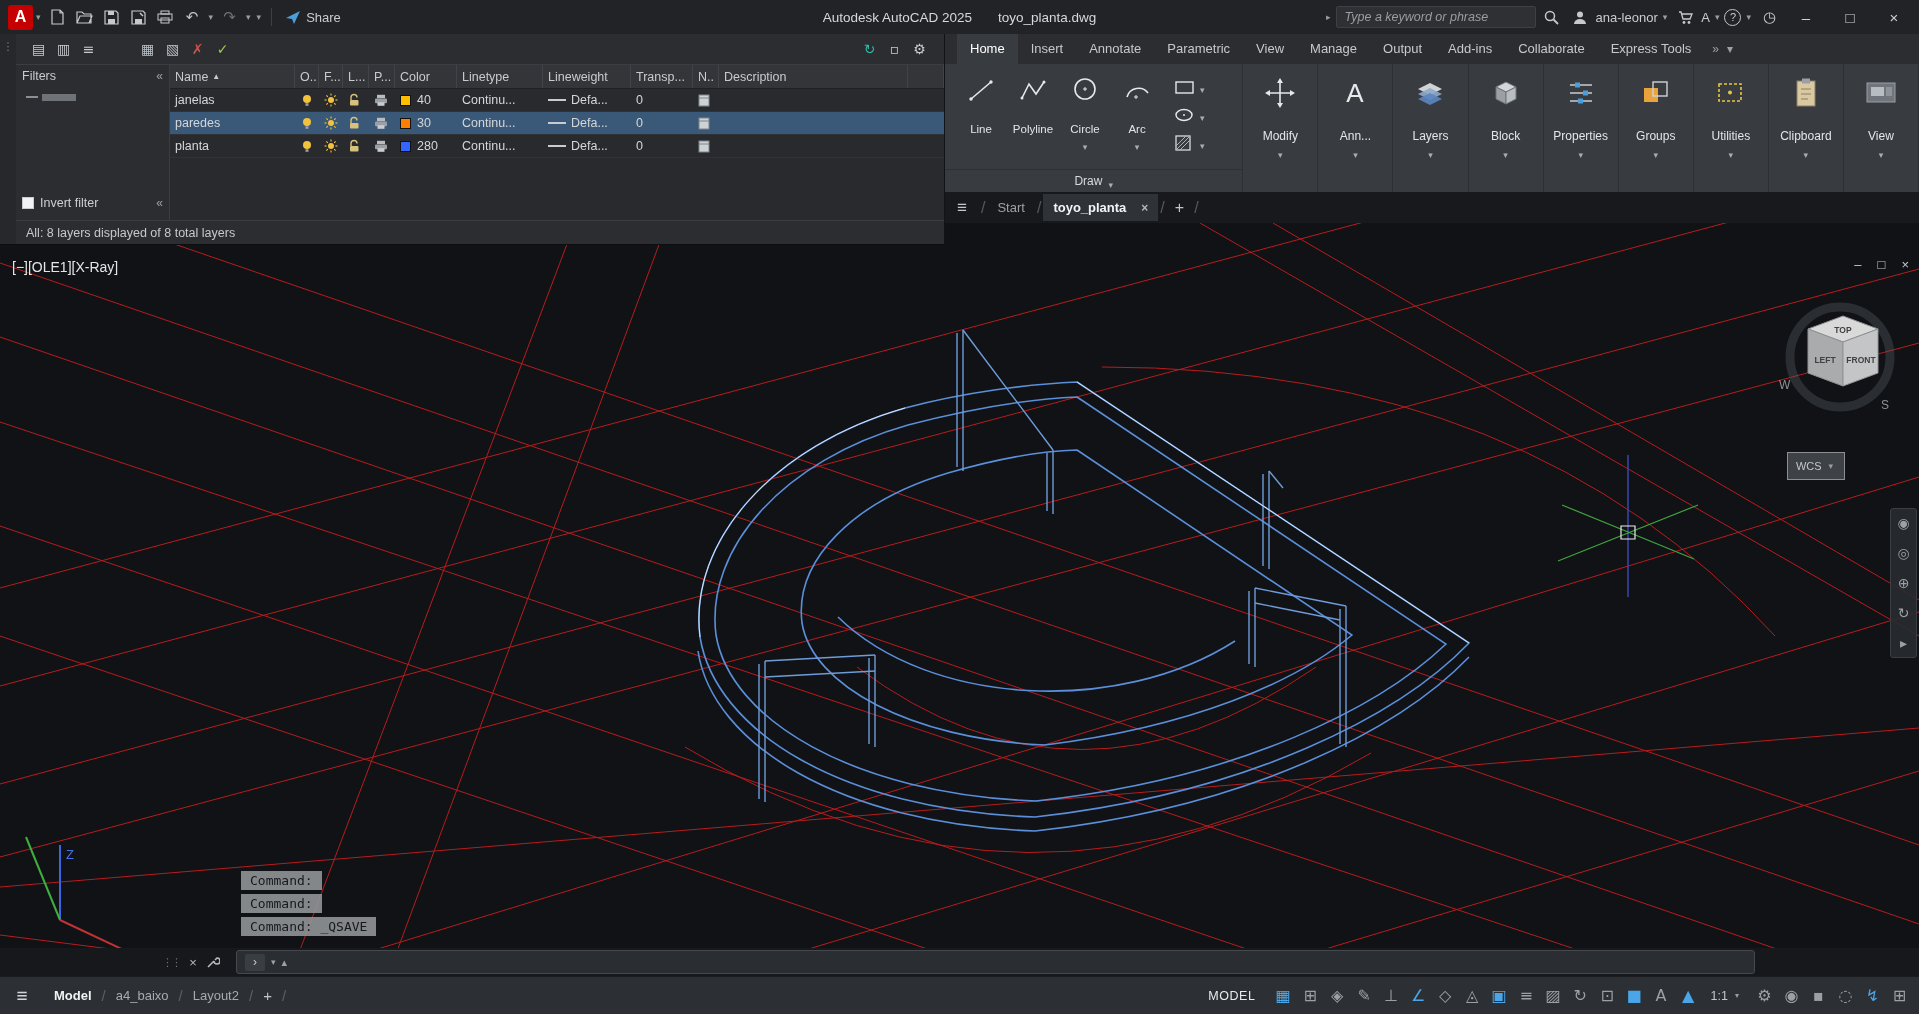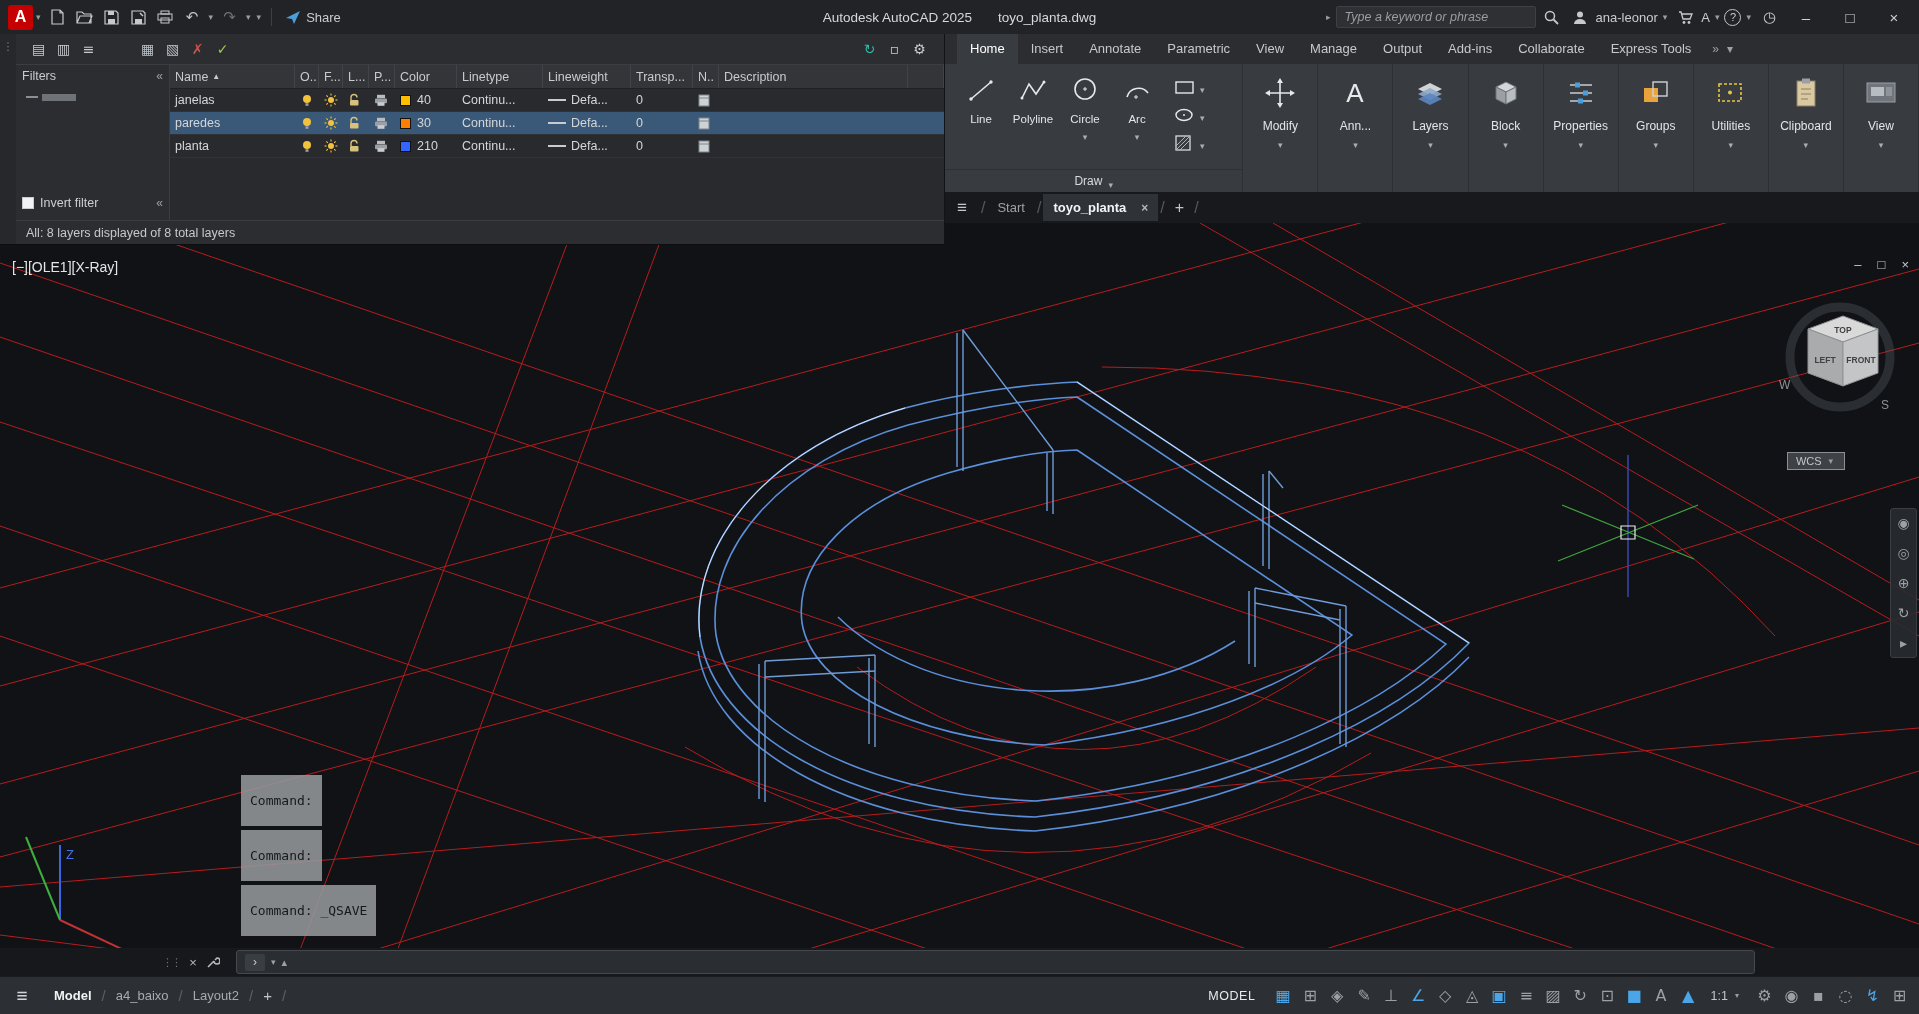--- a/index.html
+++ b/index.html
@@ -24,21 +24,21 @@
 
 #ribbon{position:absolute;left:945px;top:34px;right:0;height:158px;background:#383b40;z-index:30}
 #ribbon-tabs{height:30px;background:#2b2d31;display:flex;align-items:stretch;padding-left:12px;color:#c6c9cc;font-size:13px}
 #rtab-list{display:flex}
 .rtab{padding:7px 13px 0 13px}
 .rtab.active{background:#383b40;color:#fff}
 .rtab-extra{display:flex;align-items:center;color:#9da1a5;padding:0 8px;font-size:12px;gap:8px}
 #ribbon-body{display:flex;height:128px;color:#d2d5d8}
 .rpanel{width:76px;display:flex;flex-direction:column;align-items:center;border-right:1px solid #2e3034;padding-top:6px}
 .rpanel .big-icon{height:46px;display:flex;align-items:center;justify-content:center}
-.plabel{font-size:12px;color:#e3e5e7;margin-top:3px;white-space:nowrap}
+.plabel{font-size:12px;color:#e3e5e7;margin-top:13px;white-space:nowrap}
 .pcaret{font-size:9px;color:#aaadb0;margin-top:7px}
 #draw-panel{width:302px;display:flex;flex-direction:column;border-right:1px solid #2e3034}
 .draw-tools{display:flex;padding:6px 6px 0 10px}
 .dtool{width:52px;display:flex;flex-direction:column;align-items:center}
 .dtool .big-icon{height:40px;display:flex;align-items:center;justify-content:center}
 .dtool .plabel{font-size:11.5px}
 .small-col{display:flex;flex-direction:column;gap:3px;margin-left:8px;padding-top:4px}
 .stool{display:flex;align-items:center;gap:4px;height:25px;padding:0 3px}
 .draw-strip{margin-top:auto;height:23px;display:flex;align-items:center;justify-content:center;gap:6px;font-size:12px;color:#d8dadc;border-top:1px solid #2e3034}
 
@@ -52,24 +52,24 @@
 .ft-plus{color:#c3c6c9;font-size:16px;padding:0 8px}
 
 
 #viewport{position:absolute;left:0;top:223px;width:1919px;height:725px;background:#101216;overflow:hidden;z-index:10}
 #dwg{position:absolute;left:0;top:0}
 #vp-label{position:absolute;left:12px;top:36px;color:#e5e5e5;font-size:14px;z-index:12}
 #vp-winbtns{position:absolute;right:10px;top:34px;display:flex;gap:16px;color:#c6c9cb;font-size:13px;z-index:12}
 #viewcube{position:absolute;left:1765px;top:66px;width:150px;height:190px;z-index:12}
 .vc-letter{fill:#8d9194;font-size:12px}
 .vc-face{fill:#3f4144;font-size:8.5px;font-weight:bold}
-#wcs-chip{position:absolute;left:22px;top:163px;width:58px;height:18px;background:rgba(70,74,78,.85);border:1px solid #8b8f93;color:#c4c7ca;font-size:11px;display:flex;align-items:center;justify-content:center;gap:4px}
+#wcs-chip{position:absolute;left:22px;top:163px;width:58px;height:28px;background:rgba(70,74,78,.85);border:1px solid #8b8f93;color:#c4c7ca;font-size:11px;display:flex;align-items:center;justify-content:center;gap:4px}
 #navbar{position:absolute;right:2px;top:285px;width:27px;background:rgba(40,43,47,.9);border:1px solid #3a3d41;border-radius:3px;display:flex;flex-direction:column;align-items:center;padding:6px 0;gap:14px;color:#9da1a5;font-size:14px;z-index:12}
 #cmd-history{position:absolute;left:241px;bottom:12px;display:flex;flex-direction:column;gap:4px;align-items:flex-start;z-index:12}
-.cmd-chip{background:rgba(148,151,155,.88);color:#17191b;font-family:"DejaVu Sans Mono",monospace;font-size:13px;padding:18px 9px;white-space:pre}
+.cmd-chip{background:rgba(148,151,155,.88);color:#17191b;font-family:"DejaVu Sans Mono",monospace;font-size:13px;padding:2px 9px;white-space:pre}
 
 
 #cmdrow{position:absolute;left:0;top:948px;width:1919px;height:28px;background:#16181c;display:flex;align-items:center;z-index:20}
 #cmd-dots{margin-left:162px;color:#6f7377;font-size:11px;letter-spacing:-2px}
 .cmd-side{width:26px;text-align:center;color:#b6b9bc;font-size:13px}
 #cmdbar{flex:1;height:24px;margin-right:164px;margin-left:4px;background:#2a2d31;border:1px solid #45484d;border-radius:3px;display:flex;align-items:center;padding:0 8px;gap:6px}
 #cmd-prompt{width:20px;height:17px;background:#3a3d42;color:#c9ccce;font-size:12px;display:flex;align-items:center;justify-content:center;border-radius:2px}
 #cmd-caret{color:#9da1a5;font-size:9px}
 #cmd-input{flex:1;background:transparent;border:none;outline:none;color:#c9ccce;font-style:italic;font-size:13px;font-family:"Liberation Sans",sans-serif}
 #cmd-input::placeholder{color:#8a8f94}
@@ -769,21 +769,21 @@
                 </div>
                 <div class="c">
                   <svg class="icon-svg" width="14" height="13" viewBox="0 0 14 13">
                     <rect x="3" y="0.8" width="8" height="3.4" fill="#b7bcc0"></rect>
                     <rect x="1" y="4.4" width="12" height="4.8" rx="1" fill="#9aa0a5"></rect>
                     <rect x="3.5" y="8.2" width="7" height="3.6" fill="#c9cdd1"></rect>
                   </svg>
                 </div>
                 <div class="c">
                   <span class="swatch" style="background: rgb(51, 102, 255);"></span>
-                  <span>210</span>
+                  <span>280</span>
                 </div>
                 <div class="c">Continu...</div>
                 <div class="c">
                   <span class="lwline"></span>
                   <span>Defa...</span>
                 </div>
                 <div class="c">0</div>
                 <div class="c">
                   <svg class="icon-svg" width="12" height="13" viewBox="0 0 12 13">
                     <rect x="1" y="1" width="10" height="11" fill="#cdd2d6" stroke="#7f858a"></rect>

